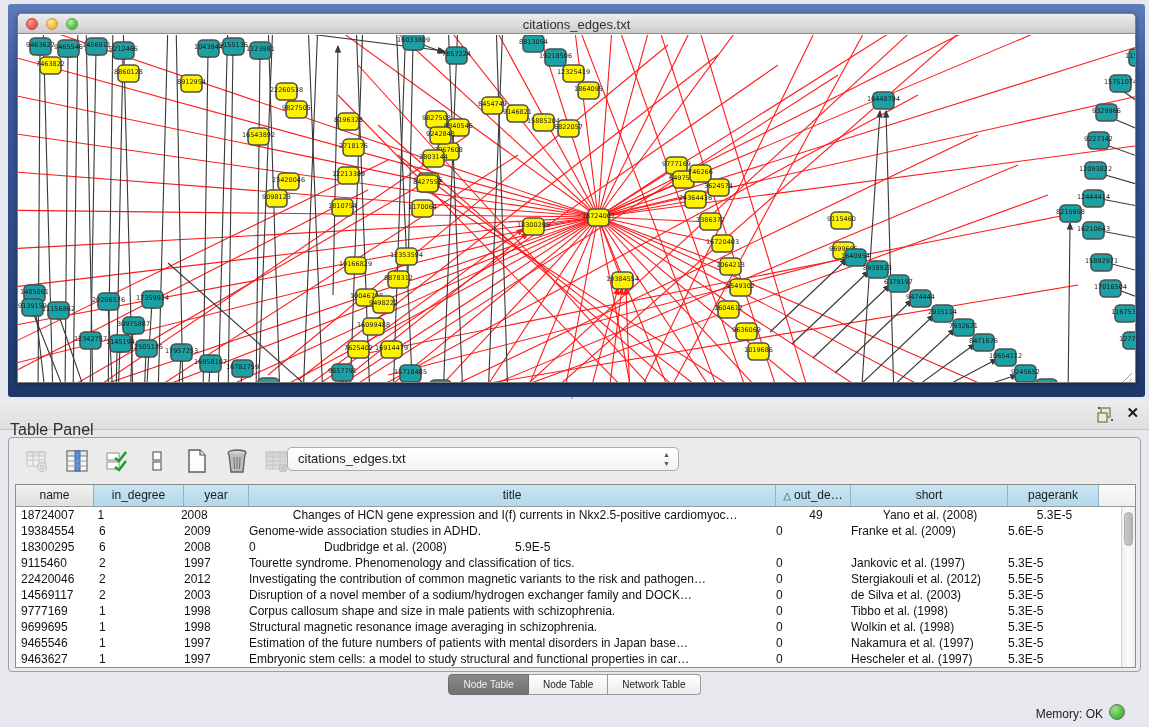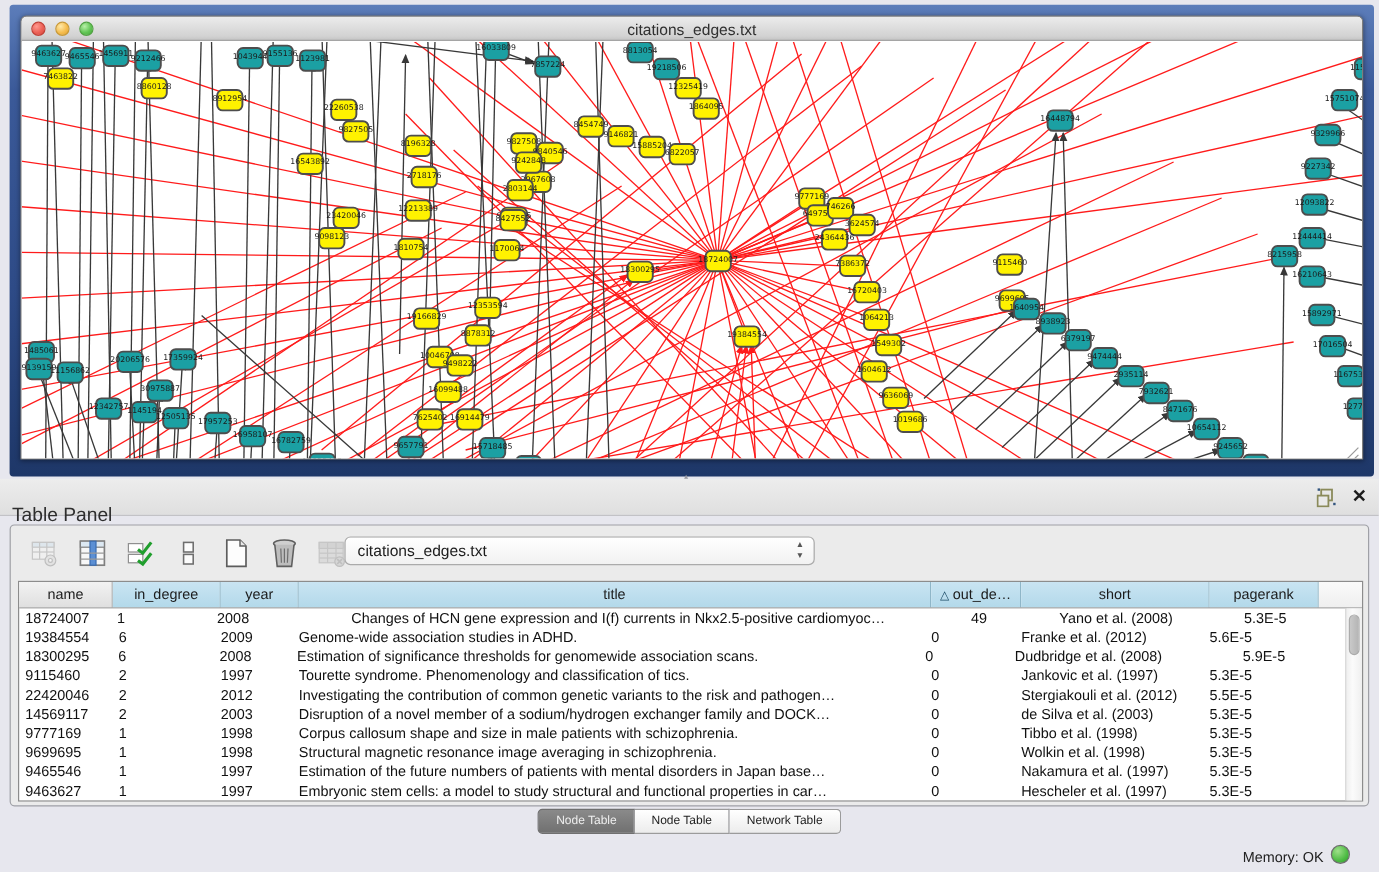--- a/index.html
+++ b/index.html
@@ -774,46 +774,45 @@
           <div class="td" style="width: 75px;">49</div>
           <div class="td" style="width: 157px;">Yano et al. (2008)</div>
           <div class="td" style="width: 91px;">5.3E-5</div>
         </div>
         <div class="tr">
           <div class="td" style="width: 78px;">19384554</div>
           <div class="td" style="width: 85px;">6</div>
           <div class="td" style="width: 65px;">2009</div>
           <div class="td" style="width: 527px;">Genome-wide association studies in ADHD.</div>
           <div class="td" style="width: 75px;">0</div>
-          <div class="td" style="width: 157px;">Franke et al. (2012)</div>
+          <div class="td" style="width: 157px;">Franke et al. (2009)</div>
           <div class="td" style="width: 91px;">5.6E-5</div>
         </div>
         <div class="tr">
           <div class="td" style="width: 78px;">18300295</div>
           <div class="td" style="width: 85px;">6</div>
           <div class="td" style="width: 65px;">2008</div>
-          <div class="td" style="width: 527px;">Estimation of significance thresholds for genomewide association scans.</div>
           <div class="td" style="width: 75px;">0</div>
           <div class="td" style="width: 157px;">Dudbridge et al. (2008)</div>
           <div class="td" style="width: 91px; margin-left: 34px;">5.9E-5</div>
         </div>
         <div class="tr">
           <div class="td" style="width: 78px;">9115460</div>
           <div class="td" style="width: 85px;">2</div>
           <div class="td" style="width: 65px;">1997</div>
           <div class="td" style="width: 527px;">Tourette syndrome. Phenomenology and classification of tics.</div>
           <div class="td" style="width: 75px;">0</div>
           <div class="td" style="width: 157px;">Jankovic et al. (1997)</div>
           <div class="td" style="width: 91px;">5.3E-5</div>
         </div>
         <div class="tr">
           <div class="td" style="width: 78px;">22420046</div>
           <div class="td" style="width: 85px;">2</div>
           <div class="td" style="width: 65px;">2012</div>
-          <div class="td" style="width: 527px;">Investigating the contribution of common genetic variants to the risk and pathogen…</div>
+          <div class="td" style="width: 527px;">Investigating the contribution of common magnetic variants to the risk and pathogen…</div>
           <div class="td" style="width: 75px;">0</div>
           <div class="td" style="width: 157px;">Stergiakouli et al. (2012)</div>
           <div class="td" style="width: 91px;">5.5E-5</div>
         </div>
         <div class="tr">
           <div class="td" style="width: 78px;">14569117</div>
           <div class="td" style="width: 85px;">2</div>
           <div class="td" style="width: 65px;">2003</div>
           <div class="td" style="width: 527px;">Disruption of a novel member of a sodium/hydrogen exchanger family and DOCK…</div>
           <div class="td" style="width: 75px;">0</div>

